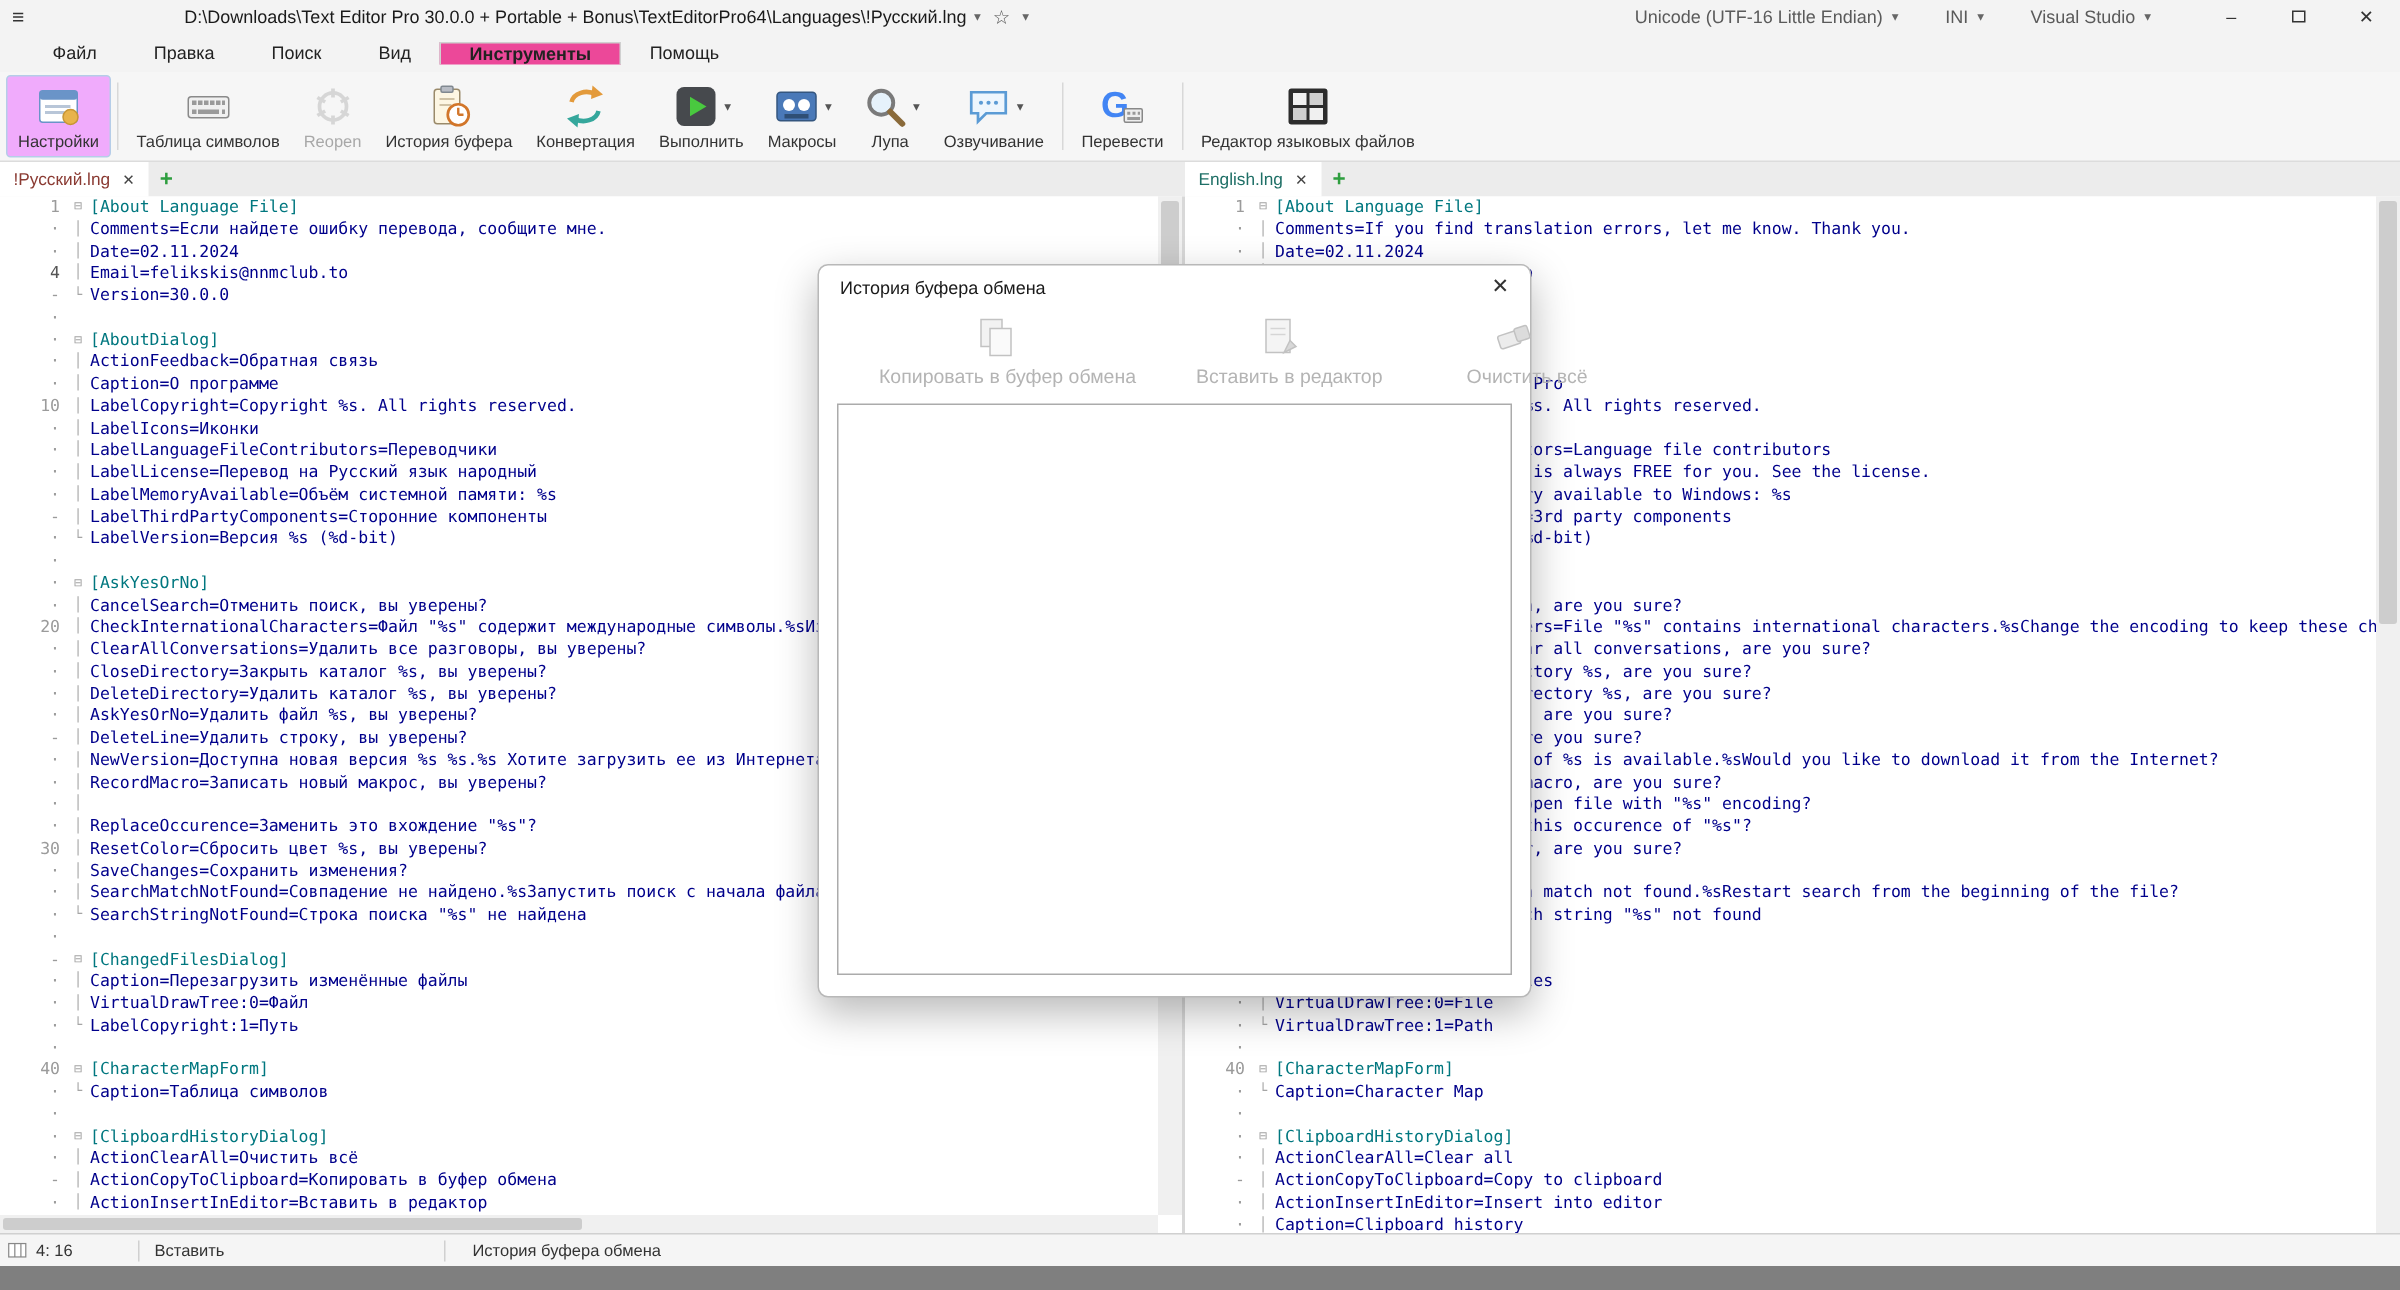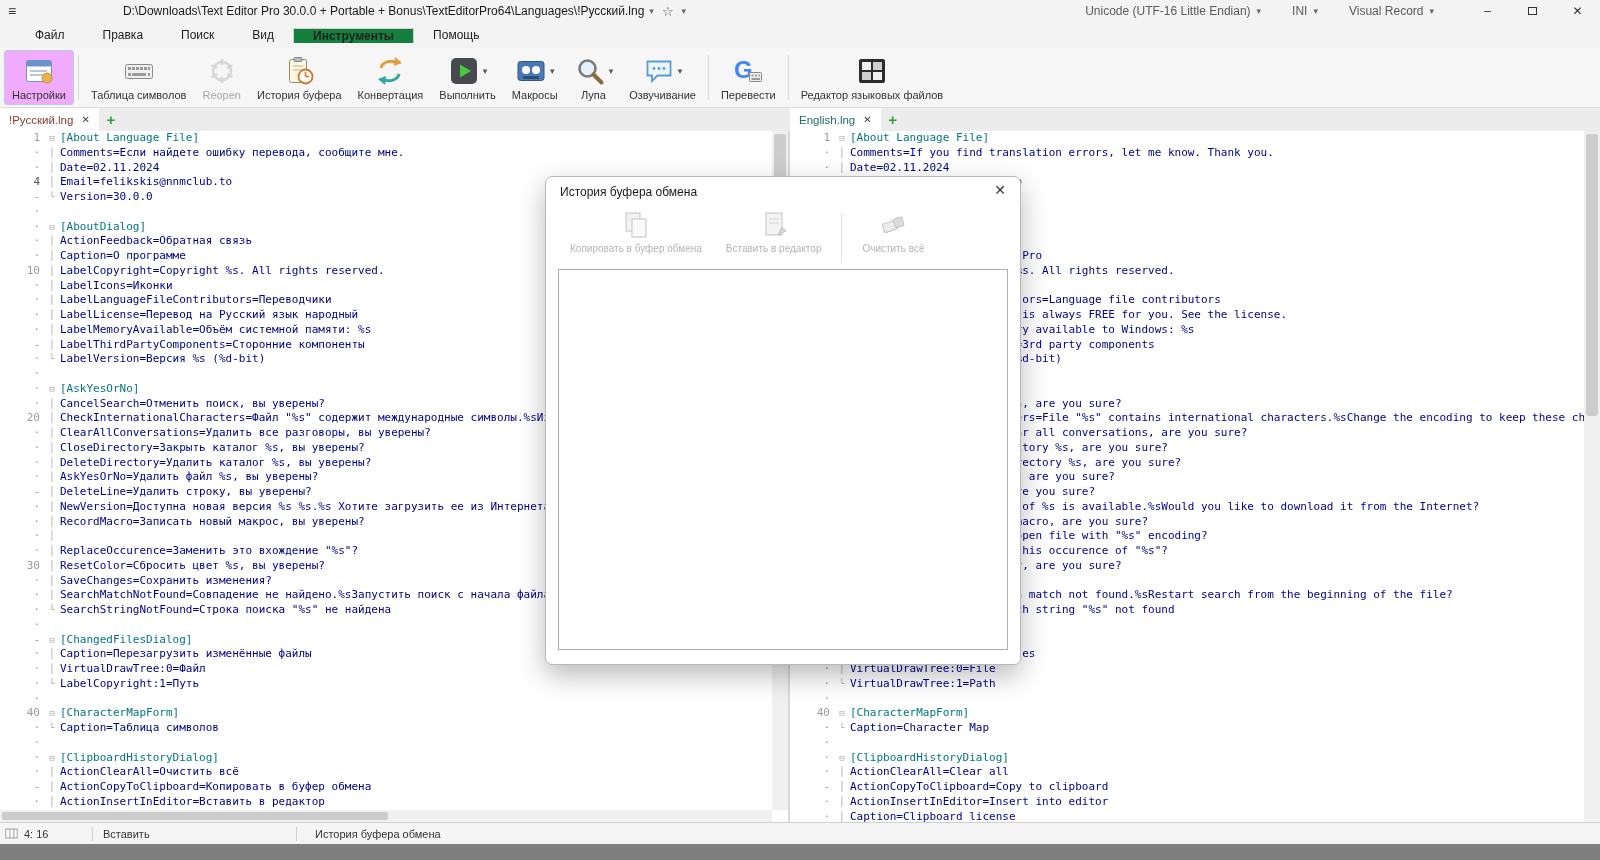--- a/index.html
+++ b/index.html
@@ -16,21 +16,21 @@
   .star{font-size:13px;color:#555;margin:0 3px;}
   .tb-right{margin-left:auto;display:flex;align-items:center;text-align:right;}
   .combo{color:#5a5a5a;margin-right:26px;display:flex;align-items:center;}
   .combo .chev{margin-left:6px;}
   .winbtn{width:45px;height:22px;display:flex;align-items:center;justify-content:center;color:#333;font-size:12px;}
   .maxbox{display:inline-block;width:9px;height:8px;border:1px solid #333;}
 
   
   .menubar{position:absolute;left:0;top:22px;width:1600px;height:26px;background:#f3f3f3;display:flex;align-items:center;padding-left:16px;}
   .menu-item{display:flex;align-items:center;padding:0 19px;color:#222;}
-  .menu-item.active{background:#15803d;border:1px solid #d0d0d0;border-bottom:none;font-weight:bold;}
+  .menu-item.active{background:#ec4899;border:1px solid #d0d0d0;border-bottom:none;font-weight:bold;}
 
   
   .toolbar{position:absolute;left:0;top:48px;width:1600px;height:60px;background:#f6f6f6;border-bottom:1px solid #dcdcdc;display:flex;align-items:stretch;padding:2px 4px;}
   .tb-btn{display:flex;flex-direction:column;align-items:center;justify-content:flex-start;padding:3px 7px 1px;border:1px solid transparent;border-radius:3px;}
   .tb-btn.checked{background:#f0abfc;border-color:#b5cde8;}
   .tb-ico-row{display:flex;align-items:center;height:34px;}
   .tb-ico,.tb-ico svg{width:32px;height:32px;display:block;}
   .tb-chev{font-size:9px;color:#555;margin-left:3px;}
   .tb-label{font-size:11px;color:#333;margin-top:1px;white-space:nowrap;}
   .tb-btn.disabled .tb-label{color:#a8a8a8;}
@@ -63,21 +63,21 @@
   .hscroll{position:absolute;left:0;top:810px;width:772px;height:12px;background:#f0f0f0;}
   .thumb-h{position:absolute;top:2px;bottom:2px;background:#cdcdcd;border-radius:2px;}
 
   
   .dialog{position:absolute;left:545px;top:176px;width:476px;height:489px;background:#fff;border:1px solid #b8b8b8;border-radius:7px;box-shadow:0 10px 28px rgba(0,0,0,.28);}
   .dlg-title{position:absolute;left:14px;top:8px;font-size:12px;color:#1a1a1a;}
   .dlg-close{position:absolute;right:14px;top:5px;font-size:14px;color:#333;}
   .dlg-toolbar{position:absolute;left:12px;top:32px;right:12px;height:58px;display:flex;align-items:stretch;}
   .dlg-btn{display:flex;flex-direction:column;align-items:center;justify-content:flex-start;padding:0 12px;}
   .dlg-btn .dico,.dlg-btn .dico svg{width:32px;height:32px;display:block;}
-  .dlg-btn .lbl{font-size:10px;color:#b4b4b4;margin-top:2px;white-space:nowrap;}
+  .dlg-btn .lbl{font-size:13px;color:#b4b4b4;margin-top:2px;white-space:nowrap;margin-left:16px;}
   .dlg-sep{width:1px;background:#e2e2e2;margin:4px 8px;}
   .dlg-list{position:absolute;left:12px;top:92px;right:12px;bottom:14px;border:1px solid #ababab;background:#fff;}
 
   
   .statusbar{position:absolute;left:0;top:822px;width:1600px;height:22px;background:#f5f5f5;border-top:1px solid #d0d0d0;display:flex;align-items:center;font-size:11px;color:#333;}
   .sb-icon{width:22px;display:flex;align-items:center;justify-content:center;}
   .sb-icon svg{width:13px;height:13px;}
   .sb-pos{width:70px;padding-left:2px;}
   .sb-sep{width:1px;height:14px;background:#d0d0d0;}
   .sb-mode{width:203px;padding-left:10px;}
@@ -99,21 +99,21 @@
     <span class="tb-right">
       <span class="combo">
           <span>Unicode (UTF-16 Little Endian)</span>
           <span class="chev">▾</span>
         </span>
       <span class="combo">
           <span>INI</span>
           <span class="chev">▾</span>
         </span>
       <span class="combo">
-          <span>Visual Record</span>
+          <span>Visual Studio</span>
           <span class="chev">▾</span>
         </span>
       <span class="winbtn">–</span>
       <span class="winbtn">
           <span class="maxbox"></span>
         </span>
       <span class="winbtn">✕</span>
     </span>
   </div>
 
@@ -409,21 +409,21 @@
       <div class="ed-line"><span class="gut">·</span><span class="fold">│</span><span class="txt">VirtualDrawTree:0=File</span></div>
       <div class="ed-line"><span class="gut">·</span><span class="fold">└</span><span class="txt">VirtualDrawTree:1=Path</span></div>
       <div class="ed-line"><span class="gut">·</span><span class="fold"></span><span class="txt"></span></div>
       <div class="ed-line"><span class="gut">40</span><span class="fold">⊟</span><span class="txt sec">[CharacterMapForm]</span></div>
       <div class="ed-line"><span class="gut">·</span><span class="fold">└</span><span class="txt">Caption=Character Map</span></div>
       <div class="ed-line"><span class="gut">·</span><span class="fold"></span><span class="txt"></span></div>
       <div class="ed-line"><span class="gut">·</span><span class="fold">⊟</span><span class="txt sec">[ClipboardHistoryDialog]</span></div>
       <div class="ed-line"><span class="gut">·</span><span class="fold">│</span><span class="txt">ActionClearAll=Clear all</span></div>
       <div class="ed-line"><span class="gut">-</span><span class="fold">│</span><span class="txt">ActionCopyToClipboard=Copy to clipboard</span></div>
       <div class="ed-line"><span class="gut">·</span><span class="fold">│</span><span class="txt">ActionInsertInEditor=Insert into editor</span></div>
-      <div class="ed-line"><span class="gut">·</span><span class="fold">│</span><span class="txt">Caption=Clipboard license</span></div>
+      <div class="ed-line"><span class="gut">·</span><span class="fold">│</span><span class="txt">Caption=Clipboard history</span></div>
     </div>
   <div class="vscroll vs-right">
       <div class="thumb-v" style="top:3px;height:282px"></div>
     </div>
 
   <div class="dialog">
     <div class="dlg-title">История буфера обмена</div>
     <div class="dlg-close">✕</div>
     <div class="dlg-toolbar" id="dlg-toolbar">
         <div class="dlg-btn">

